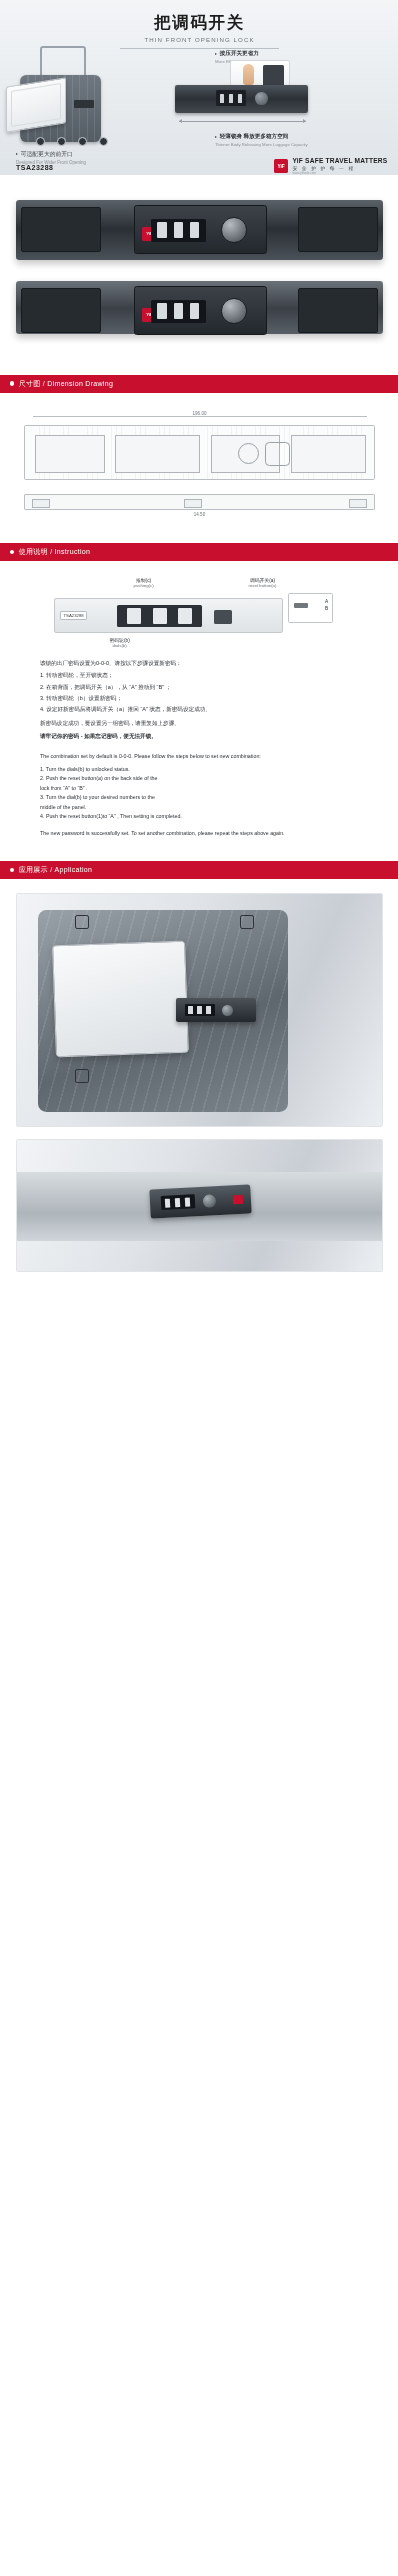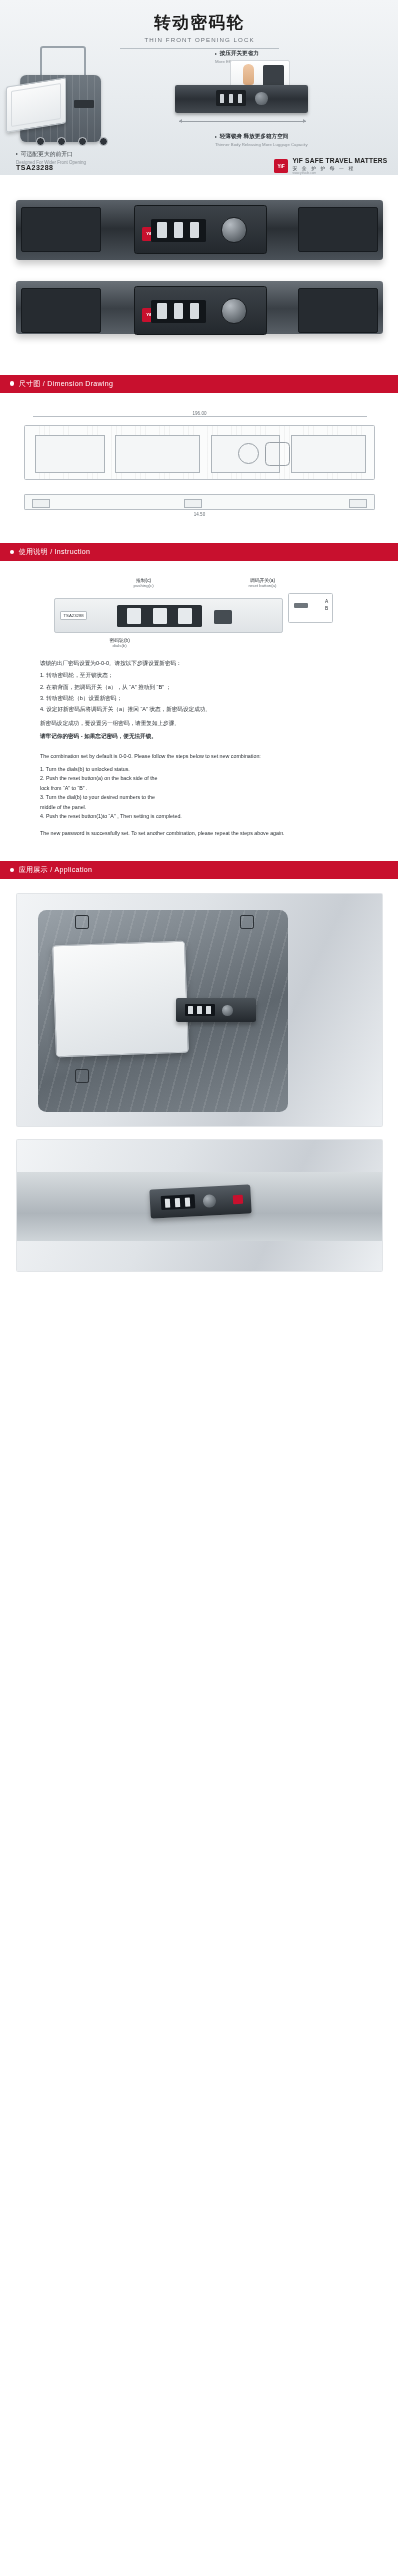--- a/index.html
+++ b/index.html
@@ -317,21 +317,21 @@
   .ap2-lock .dl{position:absolute;left:53px;top:8px;width:12.8px;height:12.8px;border-radius:50%;
     background:radial-gradient(circle at 34% 30%,#aab1b7,#3f464c);}
   .ap2-lock .bd{position:absolute;right:8.5px;top:9.6px;width:9.6px;height:9.6px;background:#c8102e;border-radius:1.1px;}
 </style>
 </head>
 <body>
 
 <div class="page">
 
   <div class="hero">
-    <div class="hero-title">转动密码轮</div>
+    <div class="hero-title">把调码开关</div>
     <div class="hero-sub">THIN FRONT OPENING LOCK</div>
     <div class="hero-rule"></div>
 
     <div class="luggage-wrap">
       <div class="handle"></div>
       <div class="case-body">
         <div class="ribs"></div>
         <div class="lock-chip"></div>
         <div class="wheel w1"></div>
         <div class="wheel w2"></div>

